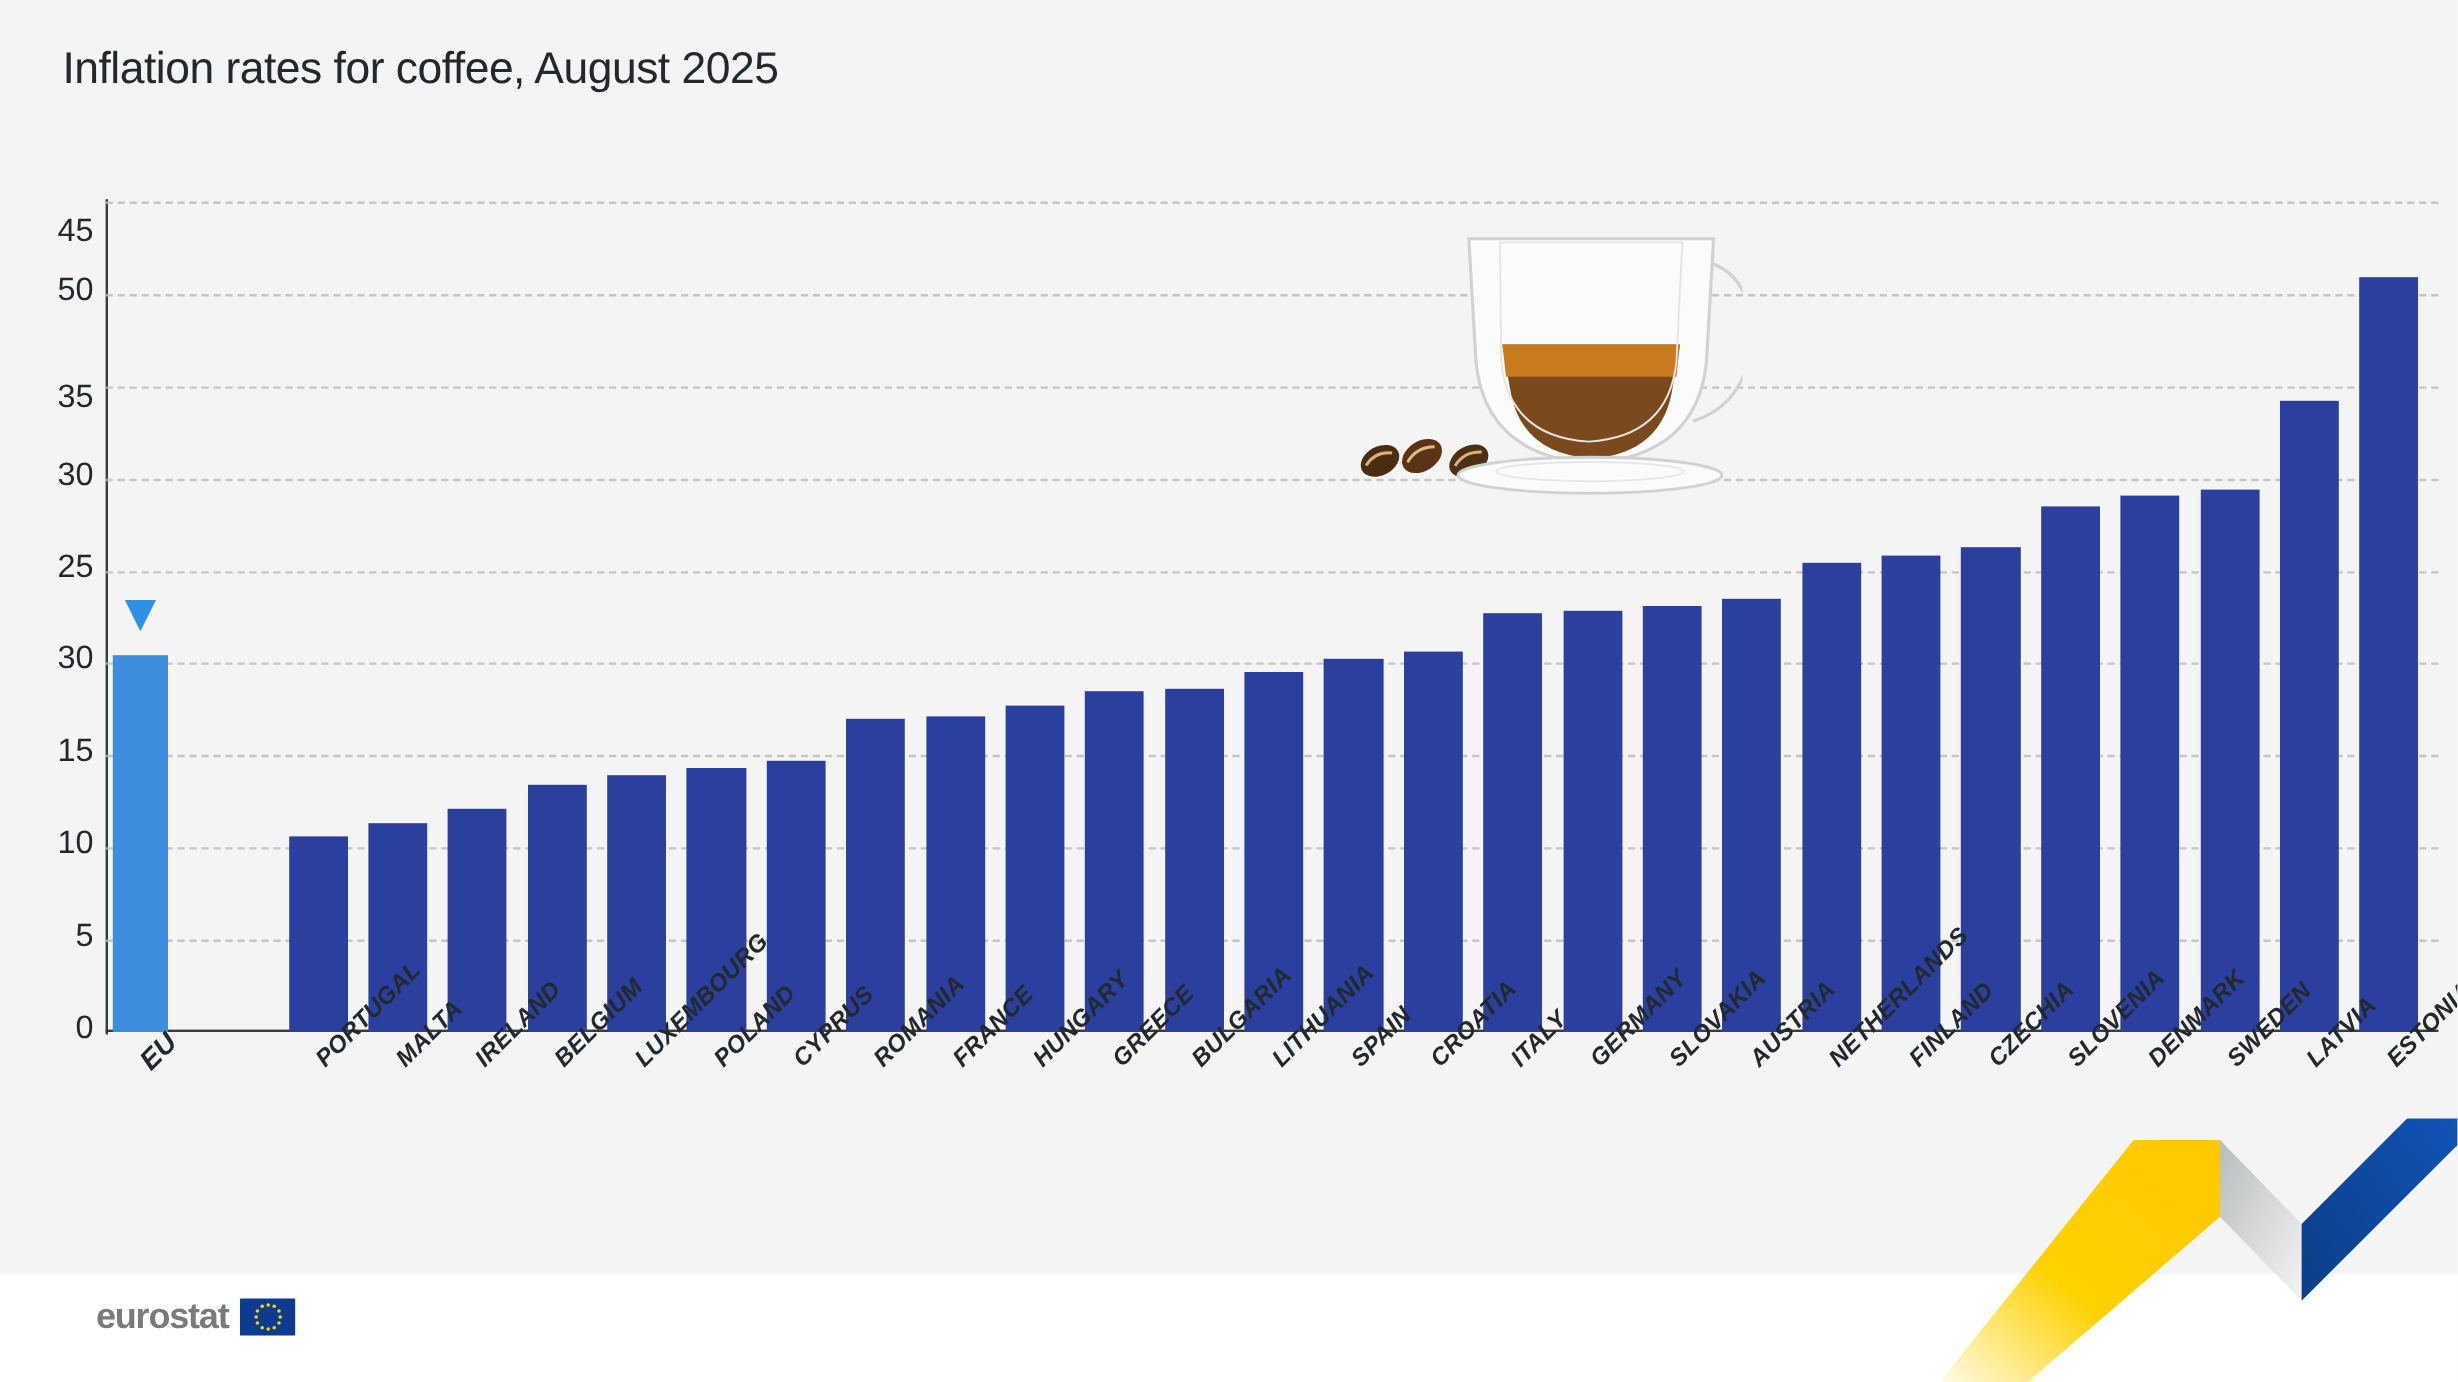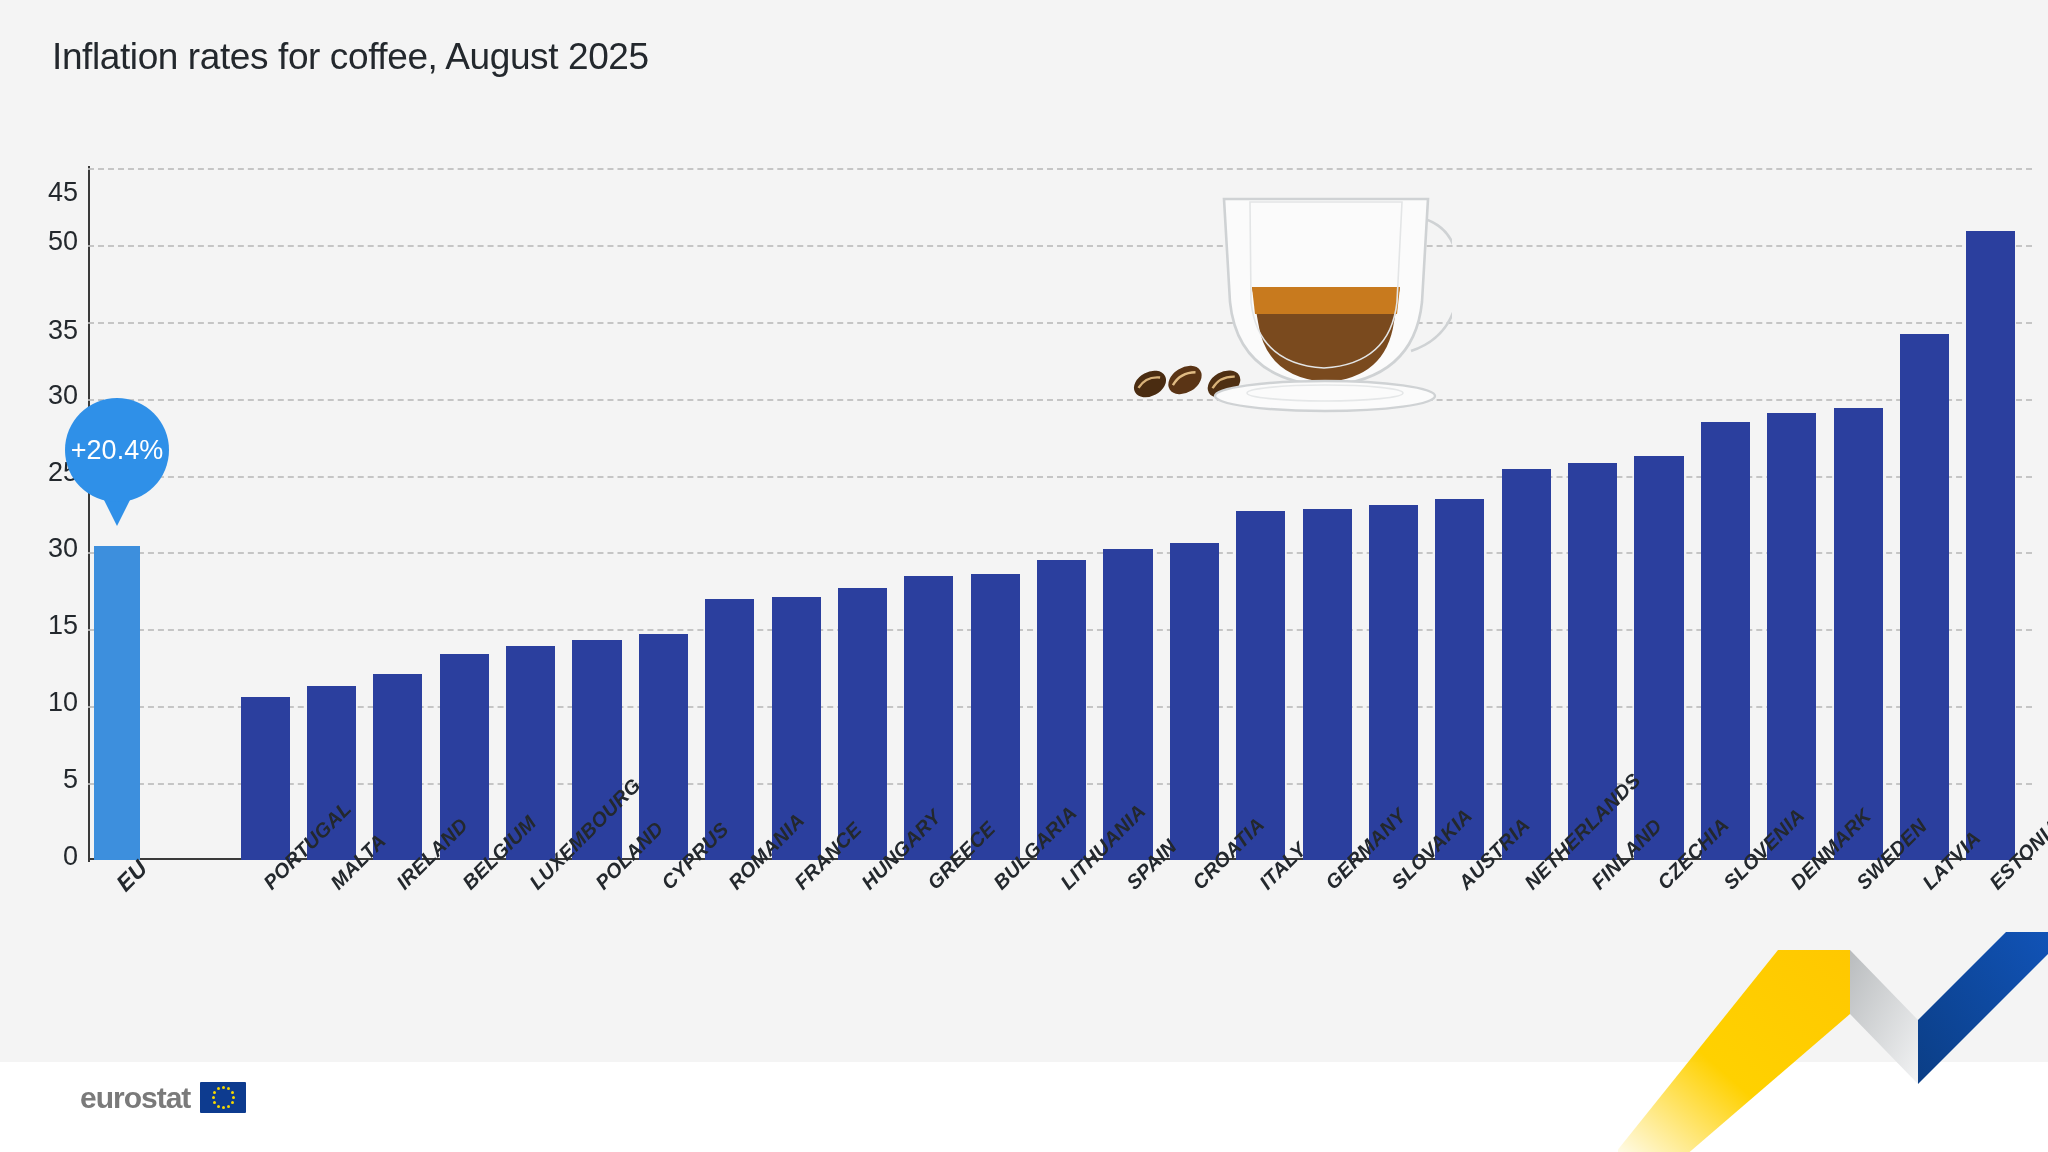--- a/index.html
+++ b/index.html
@@ -221,21 +221,20 @@
       <div class="bar" title="FINLAND: 25.8%" style="left: 1480.04px; width: 49.1141px; height: 396.747px;"></div>
       <div class="bar" title="CZECHIA: 26.3%" style="left: 1546.41px; width: 49.1141px; height: 404.436px;"></div>
       <div class="bar" title="SLOVENIA: 28.5%" style="left: 1612.78px; width: 49.1141px; height: 438.267px;"></div>
       <div class="bar" title="DENMARK: 29.1%" style="left: 1679.15px; width: 49.1141px; height: 447.493px;"></div>
       <div class="bar" title="SWEDEN: 29.4%" style="left: 1745.52px; width: 49.1141px; height: 452.107px;"></div>
       <div class="bar" title="LATVIA: 34.2%" style="left: 1811.89px; width: 49.1141px; height: 525.92px;"></div>
       <div class="bar" title="ESTONIA: 40.9%" style="left: 1878.26px; width: 49.1141px; height: 628.951px;"></div>
     </div>
 
   <div id="callout-tail" style="left: 104px; top: 500.293px;"></div>
-  <div id="callout" style="left: 65px; top: 398.293px;">+20.4%</div>
 
 <div class="xlab eu-lab" style="left: 111px; top: 878px;">EU</div>
     <div class="xlab" style="left: 259.185px; top: 878px;">PORTUGAL</div>
     <div class="xlab" style="left: 325.556px; top: 878px;">MALTA</div>
     <div class="xlab" style="left: 391.926px; top: 878px;">IRELAND</div>
     <div class="xlab" style="left: 458.296px; top: 878px;">BELGIUM</div>
     <div class="xlab" style="left: 524.667px; top: 878px;">LUXEMBOURG</div>
     <div class="xlab" style="left: 591.037px; top: 878px;">POLAND</div>
     <div class="xlab" style="left: 657.407px; top: 878px;">CYPRUS</div>
     <div class="xlab" style="left: 723.778px; top: 878px;">ROMANIA</div>

